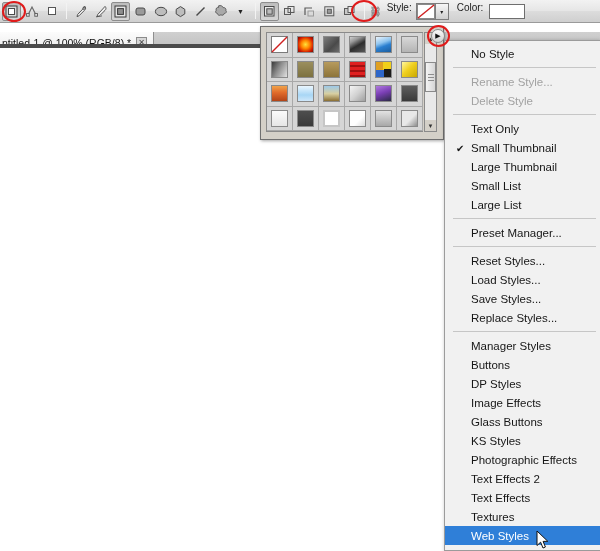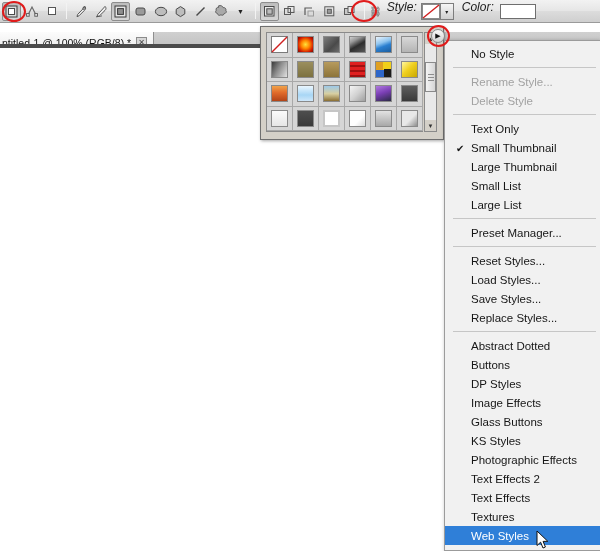--- a/index.html
+++ b/index.html
@@ -24,21 +24,21 @@
     display:flex; align-items:center; justify-content:center;
     border:1px solid transparent; border-radius:2px;
     position:relative;
   }
   .tool-btn.pressed {
     background: linear-gradient(to bottom,#bdbdbd,#d6d6d6);
     border:1px solid #8d8d8d;
   }
   .sep { width:1px; height:16px; background:#a9a9a9; margin:0 4px;
          border-right:1px solid #f3f3f3; }
-  .obar-label { font-size:12px; color:#1b1b1b; margin:0 4px 8px 2px; white-space:nowrap;font-style:italic; }
+  .obar-label { font-size:10px; color:#1b1b1b; margin:0 4px 8px 2px; white-space:nowrap; }
 
   .style-swatch-box {
     width:20px; height:17px; background:#fff;
     border:1px solid #7d7d7d; display:flex; align-items:center; justify-content:center;
   }
   .style-arrow-box {
     width:13px; height:17px; border:1px solid #7d7d7d; border-left:none;
     background: linear-gradient(to bottom,#f6f6f6,#cfcfcf);
     display:flex; align-items:center; justify-content:center;
   }
@@ -434,21 +434,21 @@
         <span>Load Styles...</span>
       </div>
       <div class="mi">
         <span>Save Styles...</span>
       </div>
       <div class="mi">
         <span>Replace Styles...</span>
       </div>
       <div class="msep"></div>
       <div class="mi">
-        <span>Abstract Dotted</span>
+        <span>Manager Styles</span>
       </div>
       <div class="mi">
         <span>Buttons</span>
       </div>
       <div class="mi">
         <span>DP Styles</span>
       </div>
       <div class="mi">
         <span>Image Effects</span>
       </div>

